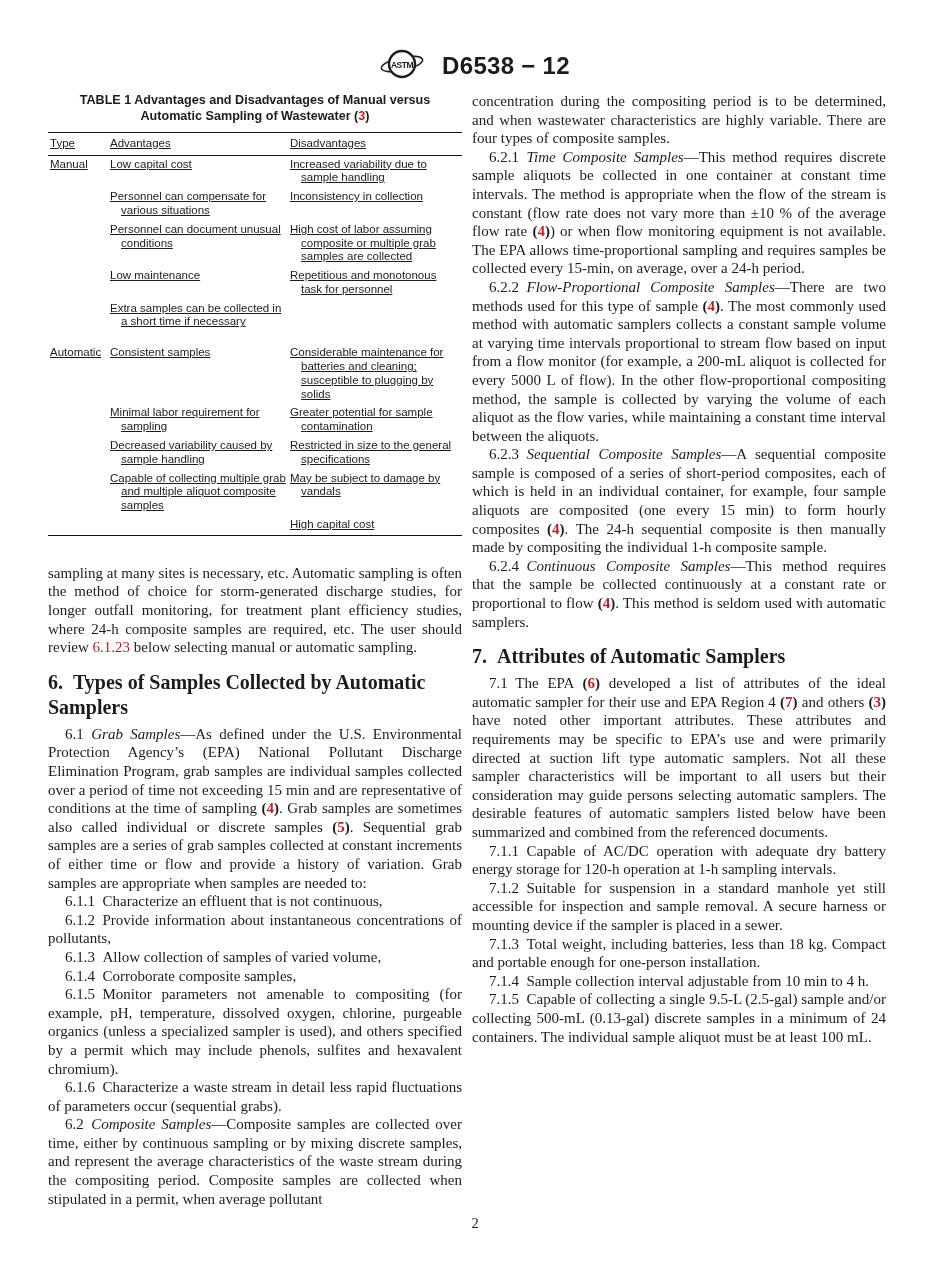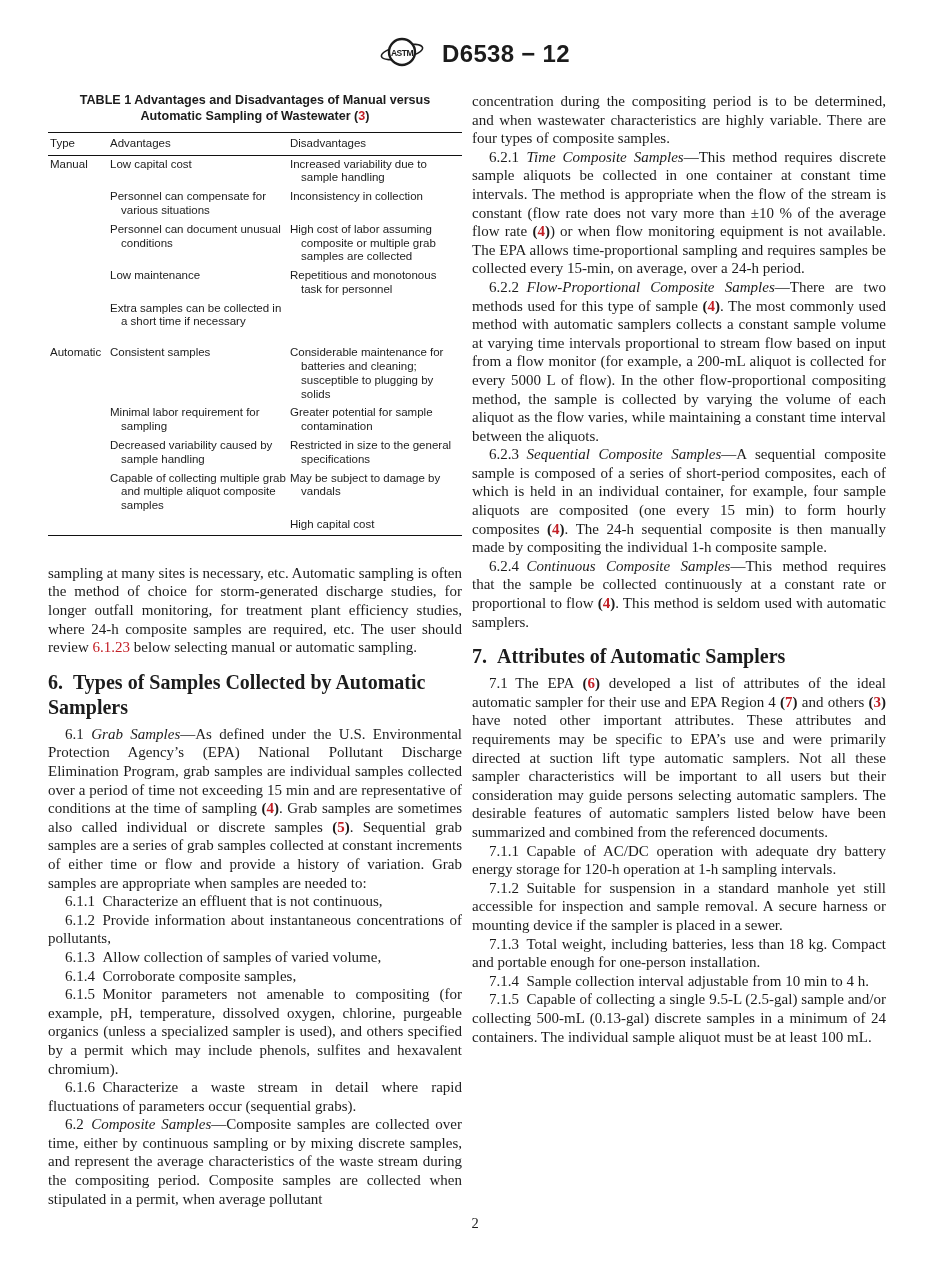--- a/index.html
+++ b/index.html
@@ -6,21 +6,21 @@
   html, body { margin: 0; padding: 0; }
   body {
     width: 950px; height: 1272px;
     position: relative;
     background: var(--page-bg, #ffffff);
     color: var(--text-color, #1c1c1c);
     font-family: "Liberation Serif", serif;
     overflow: hidden;
   }
   .header {
-    position: absolute; top: 32px; left: 0; width: 100%;
+    position: absolute; top: 44px; left: 0; width: 100%;
     display: flex; align-items: center; justify-content: center; gap: 18px;
   }
   .doc-number {
     font-family: "Liberation Sans", sans-serif;
     font-weight: 700; font-size: 24px; letter-spacing: .3px;
   }
   .col {
     position: absolute; top: 92px; width: 414px;
     font-size: 15px; line-height: 1.24;
     text-align: justify; hyphens: auto;
@@ -40,21 +40,21 @@
   .seg-l { color: var(--ref-red, #c21e25); }
   .table1-title {
     font-family: "Liberation Sans", sans-serif;
     font-weight: 700; font-size: 12.6px; line-height: 1.3;
     text-align: center; margin: 0 20px 7px 20px;
   }
   table.table1 {
     width: 100%; border-collapse: collapse;
     border-top: 1.8px solid #111; border-bottom: 1.8px solid #111;
     font-family: "Liberation Sans", sans-serif;
-    font-size: 11.5px; line-height: 1.2; text-align: left;
+    font-size: 11.5px; line-height: 1.2; text-align: left; text-decoration: underline;
   }
   table.table1 thead td {
     border-bottom: 1px solid #111;
     padding: 4px 4px 4px 0; font-weight: 400; vertical-align: top;
   }
   table.table1 td { vertical-align: top; padding: 2px 4px 3px 0; }
   table.table1 td:first-child { padding-left: 2px; }
   table.table1 tbody td.hang { padding-left: 11px; text-indent: -11px; }
   table.table1 tr.group-start td { padding-top: 14px; }
   .footer {
@@ -150,21 +150,21 @@
     </div>
     <div class="blocks">
         <p><span>sampling at many sites is necessary, etc. Automatic sampling is often the method of choice for storm-generated discharge studies, for longer outfall monitoring, for treatment plant efficiency studies, where 24-h composite samples are required, etc. The user should review </span><span class="seg-l">6.1.23</span><span> below selecting manual or automatic sampling.</span></p>
         <h2><span>6. Types of Samples Collected by Automatic Samplers</span></h2>
         <p class="indent"><span>6.1 </span><span class="seg-i">Grab Samples</span><span>—As defined under the U.S. Environmental Protection Agency’s (EPA) National Pollutant Discharge Elimination Program, grab samples are individual samples collected over a period of time not exceeding 15 min and are representative of conditions at the time of sampling </span><span class="seg-b">(</span><span class="seg-r">4</span><span class="seg-b">)</span><span>. Grab samples are sometimes also called individual or discrete samples </span><span class="seg-b">(</span><span class="seg-r">5</span><span class="seg-b">)</span><span>. Sequential grab samples are a series of grab samples collected at constant increments of either time or flow and provide a history of variation. Grab samples are appropriate when samples are needed to:</span></p>
         <p class="indent"><span>6.1.1 Characterize an effluent that is not continuous,</span></p>
         <p class="indent"><span>6.1.2 Provide information about instantaneous concentrations of pollutants,</span></p>
         <p class="indent"><span>6.1.3 Allow collection of samples of varied volume,</span></p>
         <p class="indent"><span>6.1.4 Corroborate composite samples,</span></p>
         <p class="indent"><span>6.1.5 Monitor parameters not amenable to compositing (for example, pH, temperature, dissolved oxygen, chlorine, purgeable organics (unless a specialized sampler is used), and others specified by a permit which may include phenols, sulfites and hexavalent chromium).</span></p>
-        <p class="indent"><span>6.1.6 Characterize a waste stream in detail where rapid fluctuations of parameters occur (sequential grabs).</span></p>
+        <p class="indent"><span>6.1.6 Characterize a waste stream in detail less rapid fluctuations of parameters occur (sequential grabs).</span></p>
         <p class="indent"><span>6.2 </span><span class="seg-i">Composite Samples</span><span>—Composite samples are collected over time, either by continuous sampling or by mixing discrete samples, and represent the average characteristics of the waste stream during the compositing period. Composite samples are collected when stipulated in a permit, when average pollutant</span></p>
       </div>
   </section>
 
   <section class="col col-right">
     <div class="blocks">
         <p><span>concentration during the compositing period is to be determined, and when wastewater characteristics are highly variable. There are four types of composite samples.</span></p>
         <p class="indent"><span>6.2.1 </span><span class="seg-i">Time Composite Samples</span><span>—This method requires discrete sample aliquots be collected in one container at constant time intervals. The method is appropriate when the flow of the stream is constant (flow rate does not vary more than ±10 % of the average flow rate </span><span class="seg-b">(</span><span class="seg-r">4</span><span class="seg-b">)</span><span>) or when flow monitoring equipment is not available. The EPA allows time-proportional sampling and requires samples be collected every 15-min, on average, over a 24-h period.</span></p>
         <p class="indent"><span>6.2.2 </span><span class="seg-i">Flow-Proportional Composite Samples</span><span>—There are two methods used for this type of sample </span><span class="seg-b">(</span><span class="seg-r">4</span><span class="seg-b">)</span><span>. The most commonly used method with automatic samplers collects a constant sample volume at varying time intervals proportional to stream flow based on input from a flow monitor (for example, a 200-mL aliquot is collected for every 5000 L of flow). In the other flow-proportional compositing method, the sample is collected by varying the volume of each aliquot as the flow varies, while maintaining a constant time interval between the aliquots.</span></p>
         <p class="indent"><span>6.2.3 </span><span class="seg-i">Sequential Composite Samples</span><span>—A sequential composite sample is composed of a series of short-period composites, each of which is held in an individual container, for example, four sample aliquots are composited (one every 15 min) to form hourly composites </span><span class="seg-b">(</span><span class="seg-r">4</span><span class="seg-b">)</span><span>. The 24-h sequential composite is then manually made by compositing the individual 1-h composite sample.</span></p>

